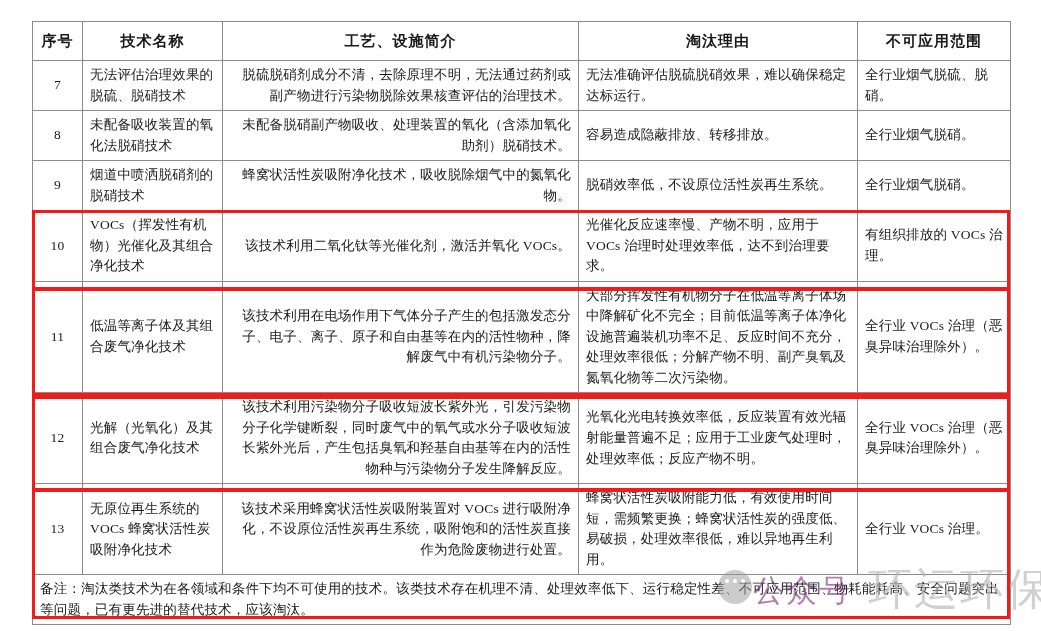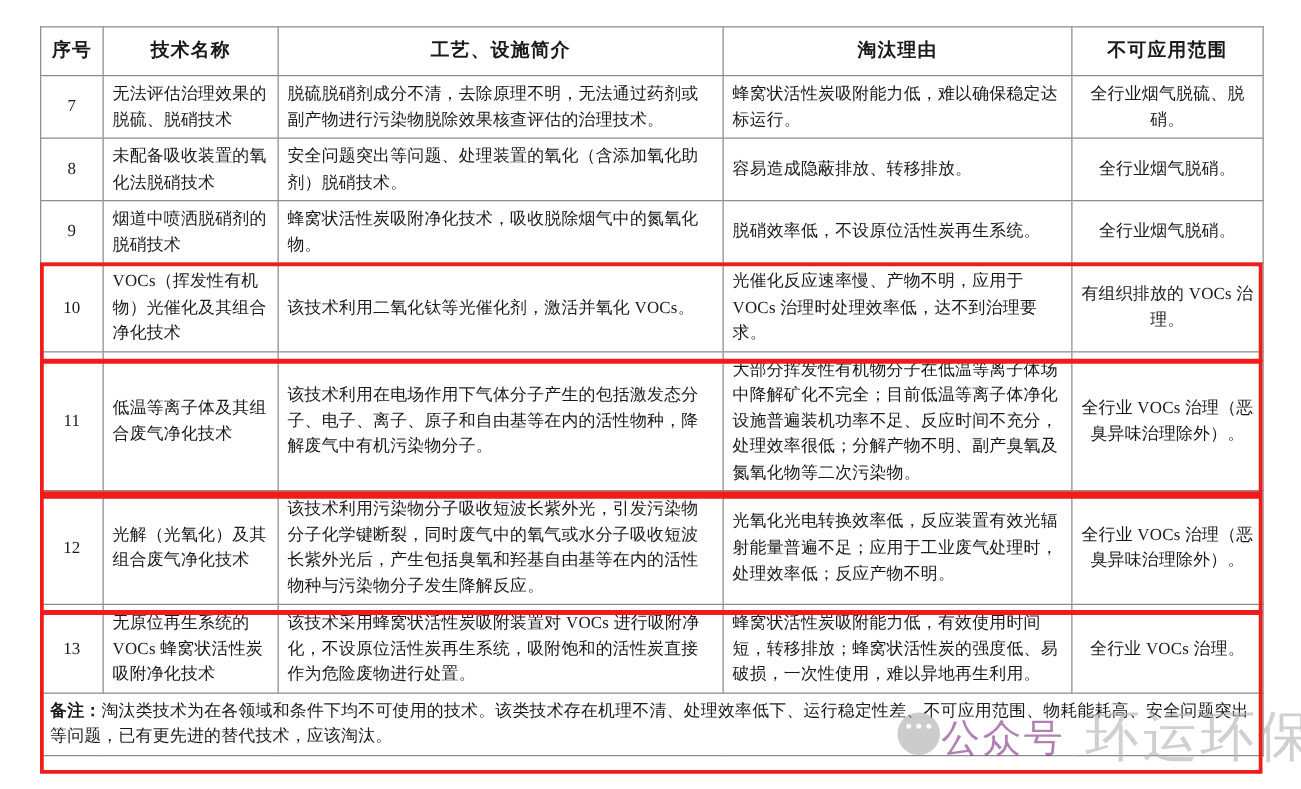--- a/index.html
+++ b/index.html
@@ -56,31 +56,31 @@
     height: 32px;
     padding: 3px 6px;
     font-family: "Liberation Sans", "DejaVu Sans", sans-serif;
     letter-spacing: 1px;
   }
   td.no {
     text-align: center;
     font-size: 13.5px;
   }
   td.name { text-align: left; }
-  td.proc { text-align: left; }
+  td.proc { text-align: right; }
   td.why  { text-align: left; }
-  td.scope{ text-align: center; }
+  td.scope{ text-align: left; }
 
   td.note {
     text-align: left;
     font-size: 13.5px;
     line-height: 1.62;
     padding: 7px 9px 9px 9px;
   }
-  td.note b { font-weight: bold; }
+  td.note b { font-weight: normal; }
 
   
   .redbox {
     position: absolute;
     border: 3px solid #f01b1b;
     box-sizing: border-box;
     pointer-events: none;
     z-index: 5;
   }
 
@@ -156,27 +156,27 @@
           <th>工艺、设施简介</th>
           <th>淘汰理由</th>
           <th>不可应用范围</th>
         </tr>
       </thead>
       <tbody>
         <tr>
           <td class="no">7</td>
           <td class="name">无法评估治理效果的脱硫、脱硝技术</td>
           <td class="proc">脱硫脱硝剂成分不清，去除原理不明，无法通过药剂或副产物进行污染物脱除效果核查评估的治理技术。</td>
-          <td class="why">蜂窝状活性炭吸附能力低，难以确保稳定达标运行。</td>
+          <td class="why">无法准确评估脱硫脱硝效果，难以确保稳定达标运行。</td>
           <td class="scope">全行业烟气脱硫、脱硝。</td>
         </tr>
         <tr>
           <td class="no">8</td>
           <td class="name">未配备吸收装置的氧化法脱硝技术</td>
-          <td class="proc">安全问题突出等问题、处理装置的氧化（含添加氧化助剂）脱硝技术。</td>
+          <td class="proc">未配备脱硝副产物吸收、处理装置的氧化（含添加氧化助剂）脱硝技术。</td>
           <td class="why">容易造成隐蔽排放、转移排放。</td>
           <td class="scope">全行业烟气脱硝。</td>
         </tr>
         <tr>
           <td class="no">9</td>
           <td class="name">烟道中喷洒脱硝剂的脱硝技术</td>
           <td class="proc">蜂窝状活性炭吸附净化技术，吸收脱除烟气中的氮氧化物。</td>
           <td class="why">脱硝效率低，不设原位活性炭再生系统。</td>
           <td class="scope">全行业烟气脱硝。</td>
         </tr>
@@ -198,21 +198,21 @@
           <td class="no">12</td>
           <td class="name">光解（光氧化）及其组合废气净化技术</td>
           <td class="proc">该技术利用污染物分子吸收短波长紫外光，引发污染物分子化学键断裂，同时废气中的氧气或水分子吸收短波长紫外光后，产生包括臭氧和羟基自由基等在内的活性物种与污染物分子发生降解反应。</td>
           <td class="why">光氧化光电转换效率低，反应装置有效光辐射能量普遍不足；应用于工业废气处理时，处理效率低；反应产物不明。</td>
           <td class="scope">全行业 VOCs 治理（恶臭异味治理除外）。</td>
         </tr>
         <tr>
           <td class="no">13</td>
           <td class="name">无原位再生系统的 VOCs 蜂窝状活性炭吸附净化技术</td>
           <td class="proc">该技术采用蜂窝状活性炭吸附装置对 VOCs 进行吸附净化，不设原位活性炭再生系统，吸附饱和的活性炭直接作为危险废物进行处置。</td>
-          <td class="why">蜂窝状活性炭吸附能力低，有效使用时间短，转移排放；蜂窝状活性炭的强度低、易破损，一次性使用，难以异地再生利用。</td>
+          <td class="why">蜂窝状活性炭吸附能力低，有效使用时间短，需频繁更换；蜂窝状活性炭的强度低、易破损，处理效率很低，难以异地再生利用。</td>
           <td class="scope">全行业 VOCs 治理。</td>
         </tr>
         <tr>
           <td class="note" colspan="5"><b>备注：</b><span>淘汰类技术为在各领域和条件下均不可使用的技术。该类技术存在机理不清、处理效率低下、运行稳定性差、不可应用范围、物耗能耗高、安全问题突出等问题，已有更先进的替代技术，应该淘汰。</span></td>
         </tr>
       </tbody>
     </table>
   </div>
 
   <div class="redbox" style="left:32px;  top:210px; width:978px; height:80px;"></div>

